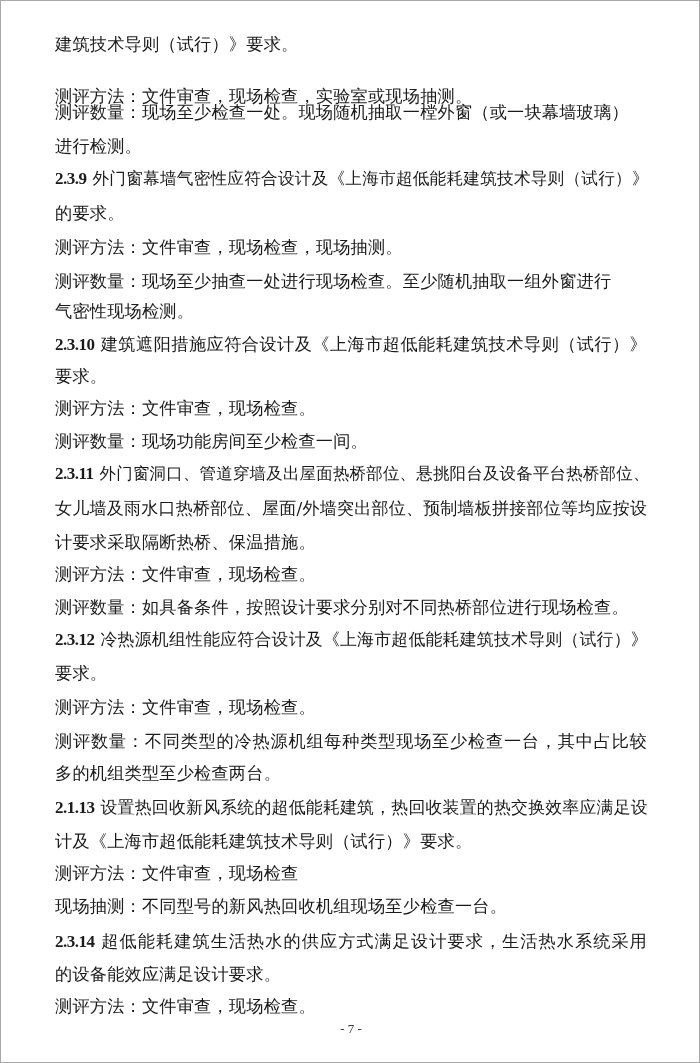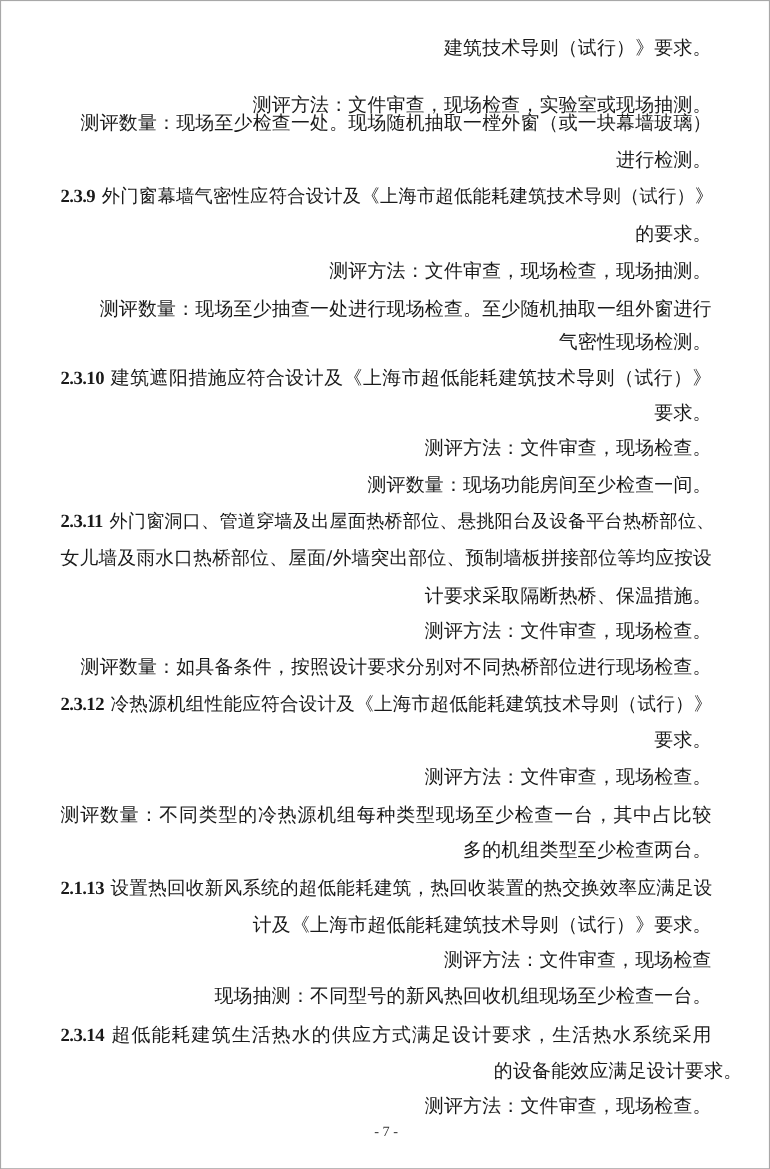--- a/index.html
+++ b/index.html
@@ -26,21 +26,20 @@
   .line {
     position: absolute;
     left: 54px;
     width: 592px;
     height: 24px;
     line-height: 24px;
     font-size: 17.2px;
     color: #1a1a1a;
     white-space: nowrap;
     letter-spacing: 0.2px;
-    text-align: right;
   }
   .line.justify {
     text-align: justify;
     text-align-last: justify;
   }
   .num {
     font-family: "Liberation Serif", serif;
     font-weight: bold;
     font-size: 17px;
     letter-spacing: -0.5px;
@@ -95,17 +94,17 @@
       <div class="line justify" style="top: 626px; font-size: 16.9143px;"><span class="num">2.3.12</span><span>冷热源机组性能应符合设计及《上海市超低能耗建筑技术导则（试行）》</span></div>
       <div class="line" style="top: 660px;"><span>要求。</span></div>
       <div class="line" style="top: 694px;"><span>测评方法：文件审查，现场检查。</span></div>
       <div class="line justify" style="top: 728px;"><span>测评数量：不同类型的冷热源机组每种类型现场至少检查一台，其中占比较</span></div>
       <div class="line" style="top: 760px;"><span>多的机组类型至少检查两台。</span></div>
       <div class="line justify" style="top: 794px; font-size: 16.9143px;"><span class="num">2.1.13</span><span>设置热回收新风系统的超低能耗建筑，热回收装置的热交换效率应满足设</span></div>
       <div class="line" style="top: 828px;"><span>计及《上海市超低能耗建筑技术导则（试行）》要求。</span></div>
       <div class="line" style="top: 860px;"><span>测评方法：文件审查，现场检查</span></div>
       <div class="line" style="top: 893px;"><span>现场抽测：不同型号的新风热回收机组现场至少检查一台。</span></div>
       <div class="line justify" style="top: 928px;"><span class="num">2.3.14</span><span>超低能耗建筑生活热水的供应方式满足设计要求，生活热水系统采用</span></div>
-      <div class="line" style="top: 961px; margin-left: 28px;"><span>的设备能效应满足设计要求。</span></div>
+      <div class="line" style="top: 961px;"><span>的设备能效应满足设计要求。</span></div>
       <div class="line" style="top: 993px;"><span>测评方法：文件审查，现场检查。</span></div>
     </div>
   <div class="pagenum">- 7 -</div>
 </div>
 
 </body></html>

